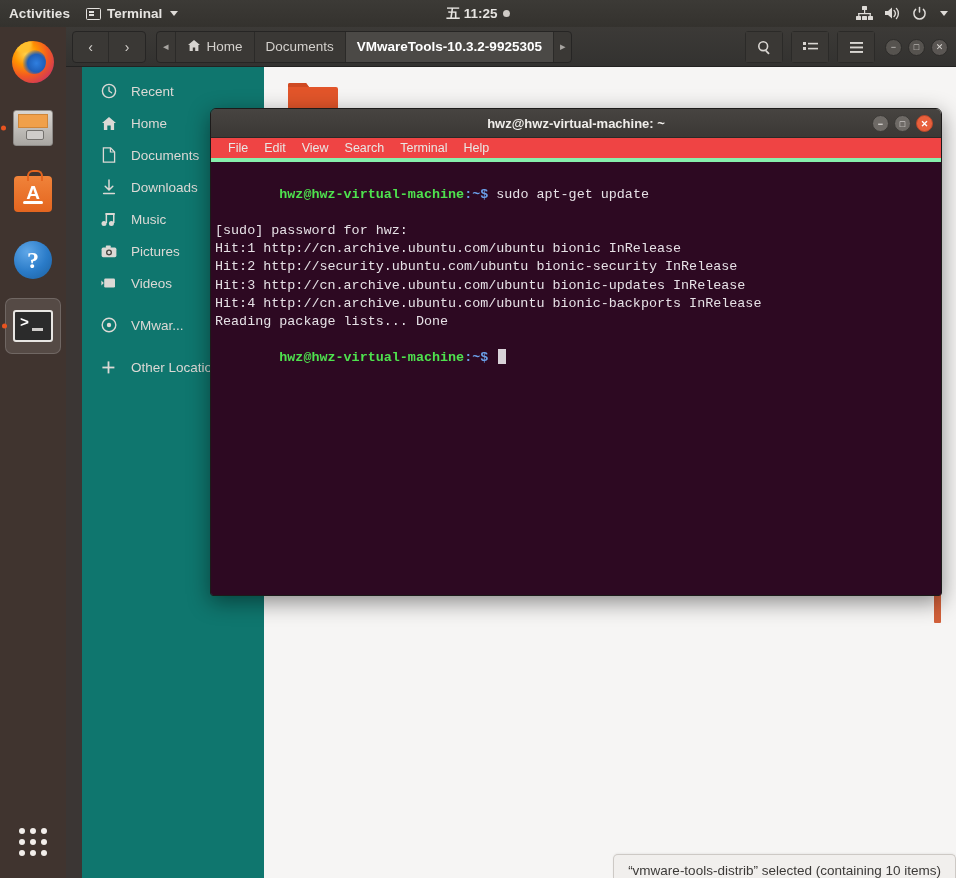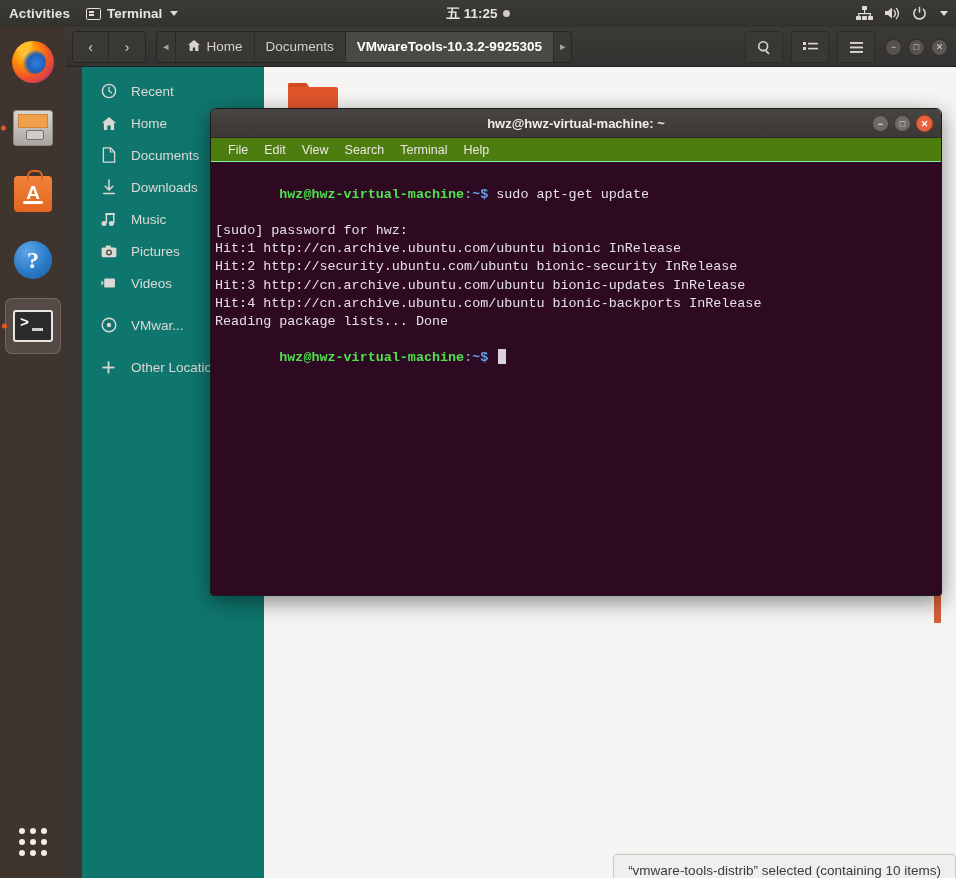--- a/index.html
+++ b/index.html
@@ -151,22 +151,22 @@
     height:29px; background:linear-gradient(180deg,#474441 0%,#3b3835 100%);
     display:flex; align-items:center; justify-content:center; position:relative;
     color:#f0eeeb; font-size:13px; font-weight:bold;
     border-bottom:1px solid #2a2927;
   }
   .term-wbtns { position:absolute; right:8px; top:6px; display:flex; gap:5px; }
   .twb { width:17px;height:17px;border-radius:50%;background:#6e6a66;border:1px solid #3b3936;
          display:flex;align-items:center;justify-content:center;color:#e8e5e2;font-size:9px;}
   .twb.close { background:#e8603c; border-color:#b8462a; color:#fff; }
   .term-menu {
-    height:24px; background:#4d7c0f; display:flex; align-items:center; gap:0;
-    padding-left:9px; border-bottom:1px solid #86efac;
+    height:24px; background:#ef4444; display:flex; align-items:center; gap:0;
+    padding-left:9px; border-bottom:4px solid #86efac;
   }
   .term-menu span { color:#e9e7e4; font-size:12.5px; padding:0 8px; }
   .term-screen {
     background:#2d0922; height:435px; padding:6px 4px 0 4px;
     font-family:"Liberation Mono", monospace; font-size:13.4px; line-height:18.1px;
     color:#e6e1e6; position:relative; overflow:hidden;
   }
   .tline { white-space:pre; }
   .tprompt-u { color:#4ee24e; font-weight:bold; }
   .tprompt-p { color:#6a9fe8; font-weight:bold; }

